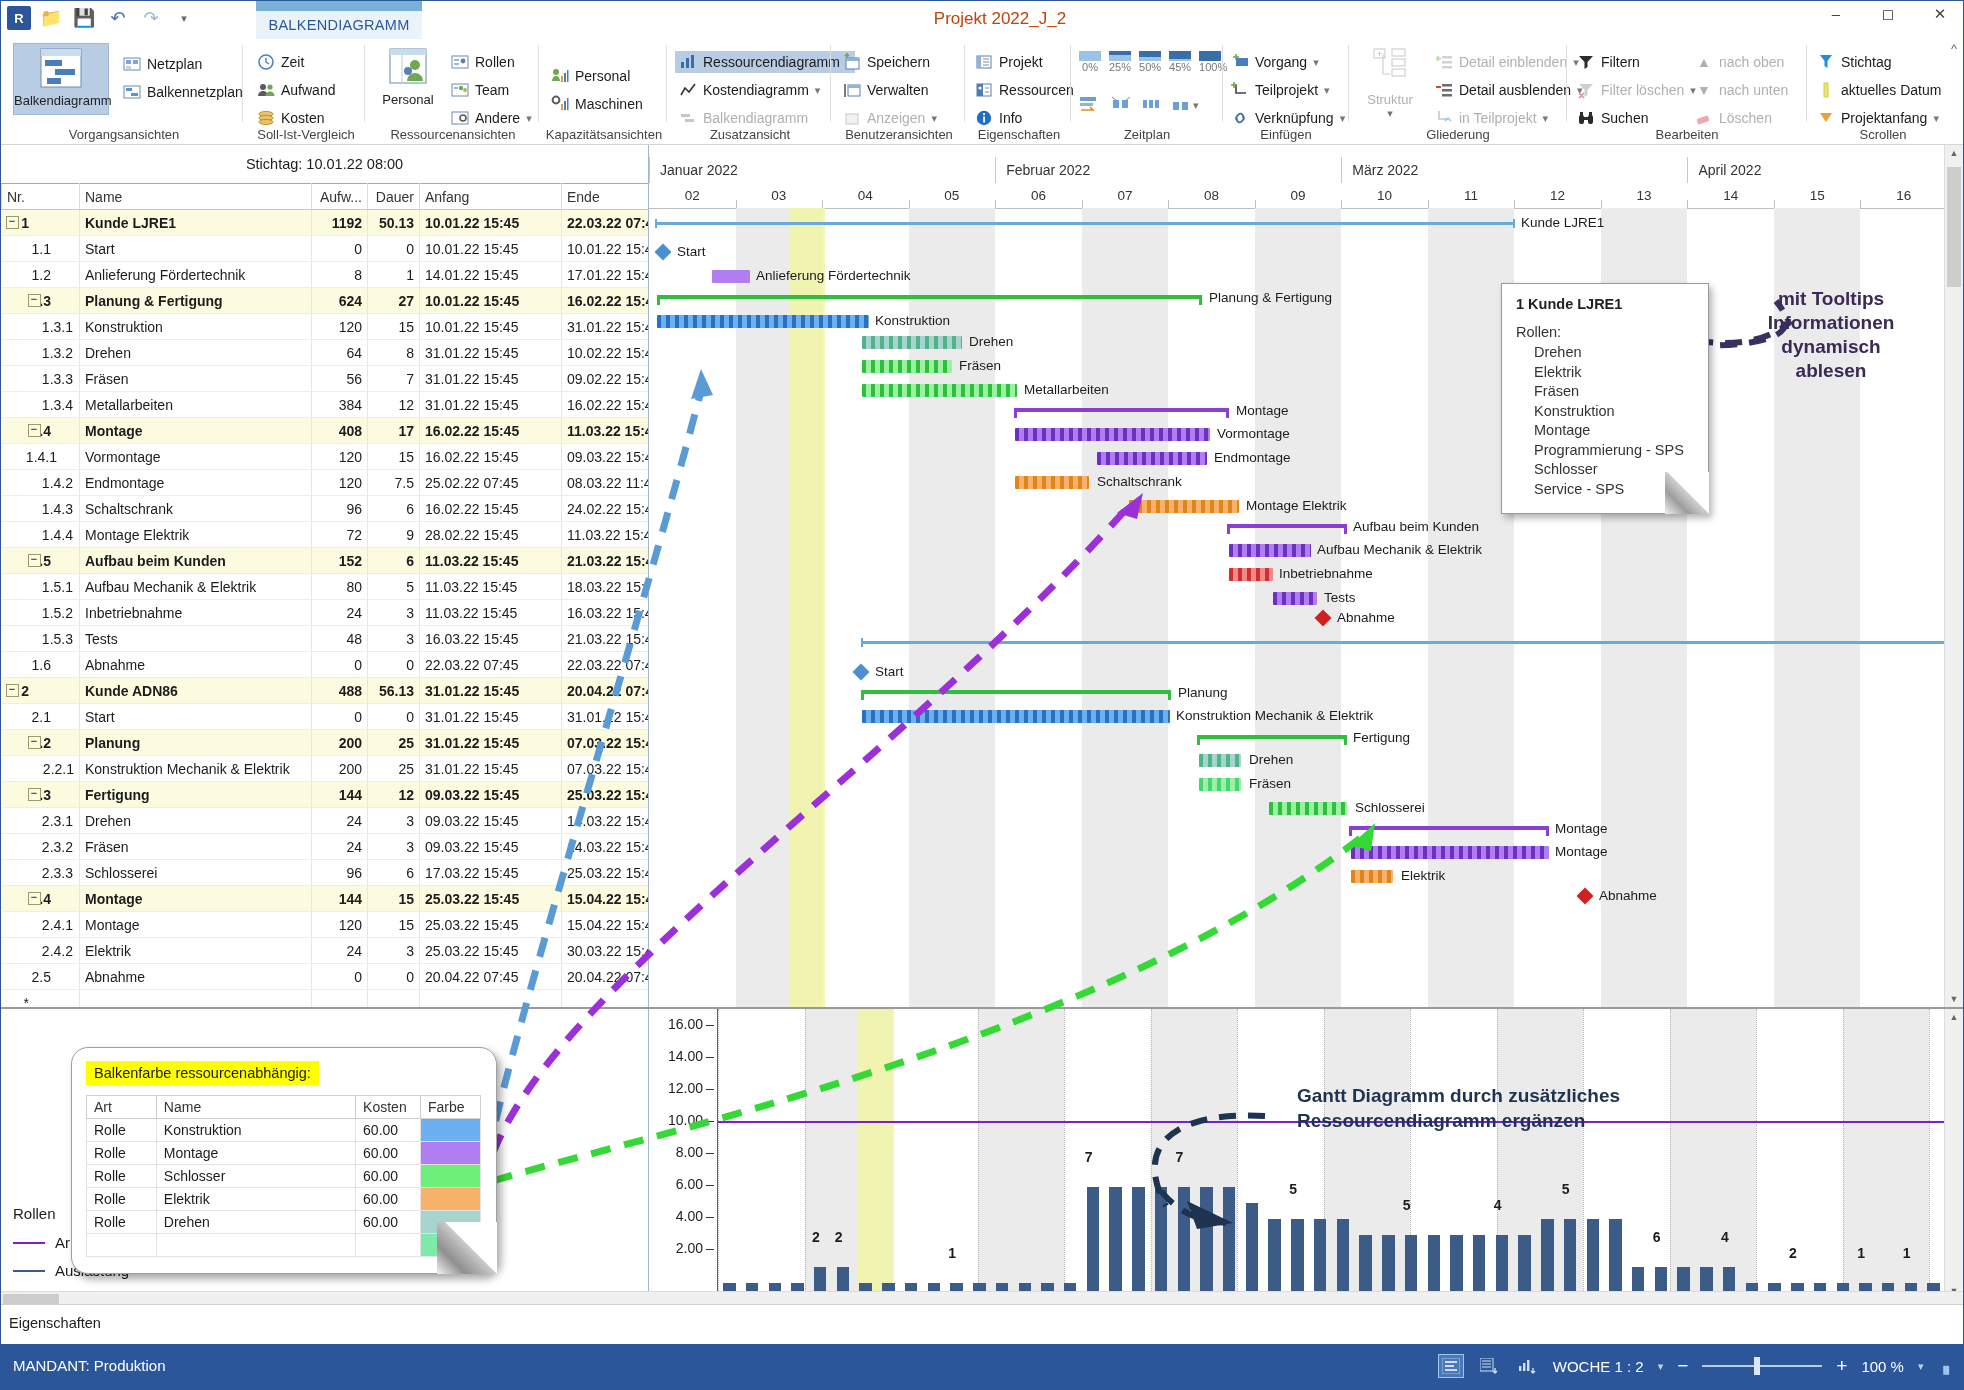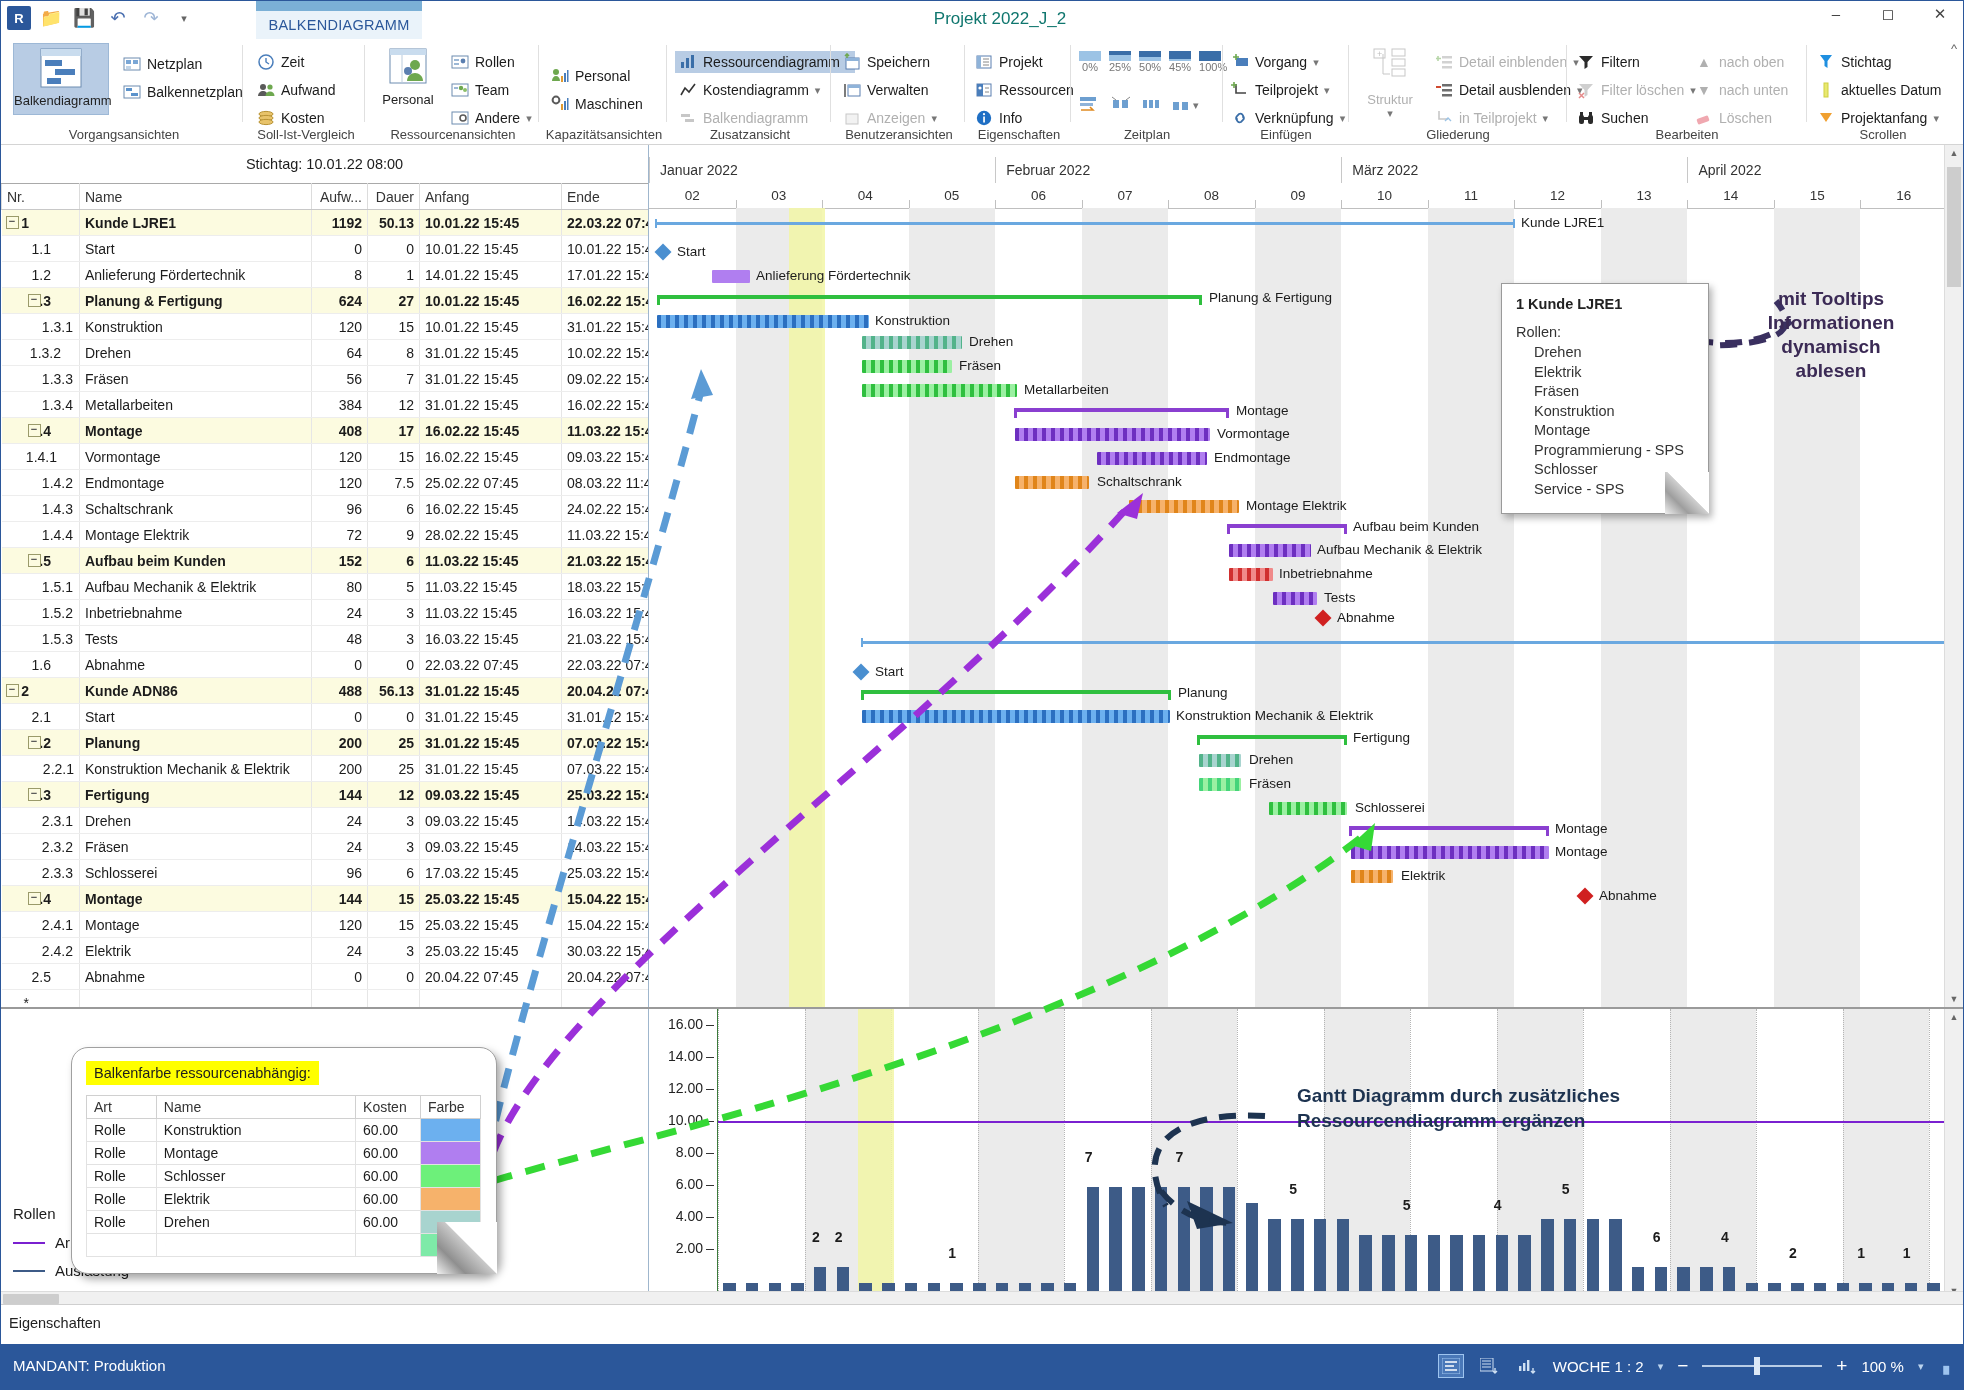--- a/index.html
+++ b/index.html
@@ -9,21 +9,21 @@
     font-size:15px;color:#1c1c1c;background:#ffffff;
     -webkit-font-smoothing:antialiased;
   }
   .app{position:relative;width:1964px;height:1390px;border:1px solid #2b579a;box-sizing:border-box;background:#fff;}
 
   
   .titlebar{position:relative;height:38px;background:#fff;border-bottom:none;}
   .qat{position:absolute;left:6px;top:5px;display:flex;align-items:center;gap:9px;}
   .qat .ico{width:24px;height:24px;display:flex;align-items:center;justify-content:center;font-size:18px;}
   .qat .appico{width:24px;height:24px;background:#2b579a;color:#fff;border-radius:2px;font-size:13px;font-weight:bold;display:flex;align-items:center;justify-content:center;}
-  .title{position:absolute;left:0;right:0;top:8px;text-align:center;font-size:17px;color:#0f766e;padding-left:36px;}
+  .title{position:absolute;left:0;right:0;top:8px;text-align:center;font-size:17px;color:#c2410c;padding-left:36px;}
   .wbtns{position:absolute;right:10px;top:4px;display:flex;gap:26px;color:#444;font-size:15px;}
   .wbtns div{width:26px;text-align:center;cursor:default;}
 
   
   .ctxband{position:absolute;left:255px;top:0;width:166px;height:10px;background:#7bb0d6;}
   .ctxtitle{position:absolute;left:255px;top:10px;width:166px;height:28px;background:#eaf3fa;color:#2b579a;
             font-size:14.5px;letter-spacing:.3px;text-align:center;line-height:28px;}
 
   
   .tabs{position:relative;height:32px;background:#fff;}
@@ -712,21 +712,21 @@
             </tr>
             <tr>
               <td class="c-nr" style="padding-right:6px"><span>1.3.1</span></td>
               <td class="c-name">Konstruktion</td>
               <td class="c-num">120</td>
               <td class="c-num">15</td>
               <td class="c-date">10.01.22 15:45</td>
               <td class="c-date">31.01.22 15:45</td>
             </tr>
             <tr>
-              <td class="c-nr" style="padding-right:18px"><span>1.3.2</span></td>
+              <td class="c-nr" style="padding-right:6px"><span>1.3.2</span></td>
               <td class="c-name">Drehen</td>
               <td class="c-num">64</td>
               <td class="c-num">8</td>
               <td class="c-date">31.01.22 15:45</td>
               <td class="c-date">10.02.22 15:45</td>
             </tr>
             <tr>
               <td class="c-nr" style="padding-right:6px"><span>1.3.3</span></td>
               <td class="c-name">Fräsen</td>
               <td class="c-num">56</td>

